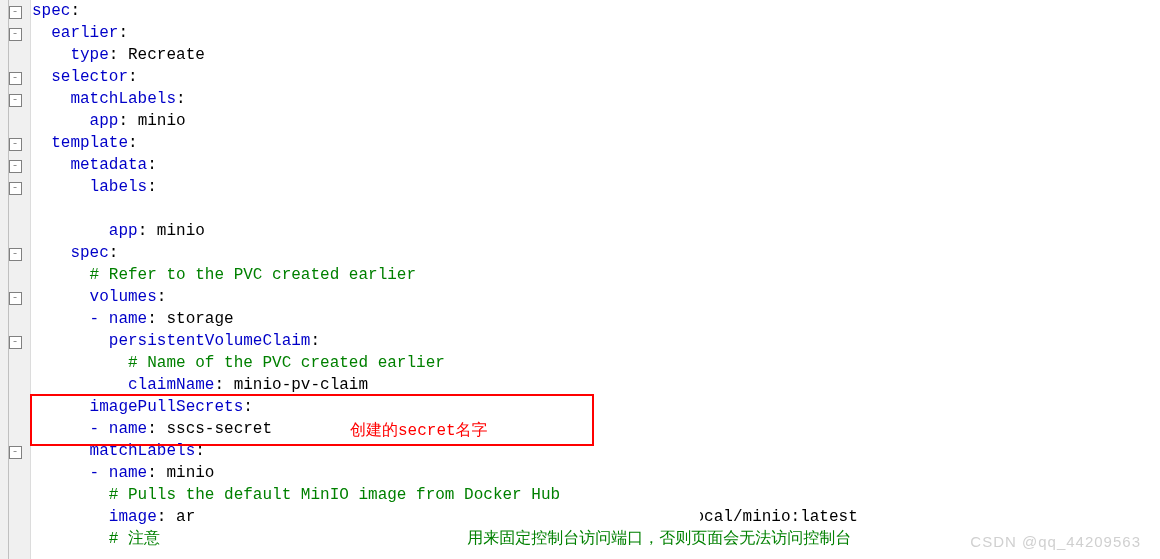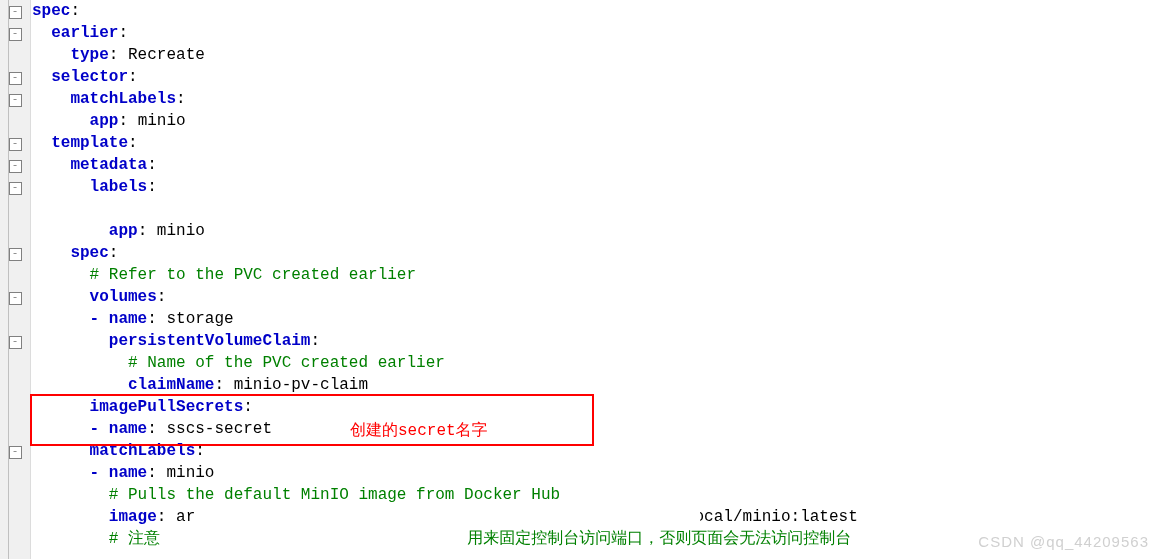--- a/index.html
+++ b/index.html
@@ -60,39 +60,39 @@
     position: absolute;
     left: 32px;
     top: 0;
     right: 0;
   }
   .codeline {
     height: 22px;
     white-space: pre;
     font-weight: bold;
   }
-  .kw { color: #0000c8; font-weight: bold; }
+  .kw { color: #0000c8; font-weight: normal; }
   .val { color: #000000; font-weight: normal; }
   .cmt { color: #008000; font-weight: normal; }
   .highlight-box {
     position: absolute;
     border: 2px solid #ff0000;
     pointer-events: none;
   }
   .annotation {
     position: absolute;
     color: #ff0000;
     font-family: Liberation Mono, monospace;
     font-size: 16px;
     font-weight: normal;
     pointer-events: none;
   }
   .watermark {
     position: absolute;
-    right: 11px;
+    right: 19px;
     bottom: 6px;
     color: #d0d0d0;
     font-family: sans-serif;
     font-size: 15px;
     letter-spacing: 1px;
     pointer-events: none;
   }
   .obscure {
     position: absolute;
     background: #ffffff;

